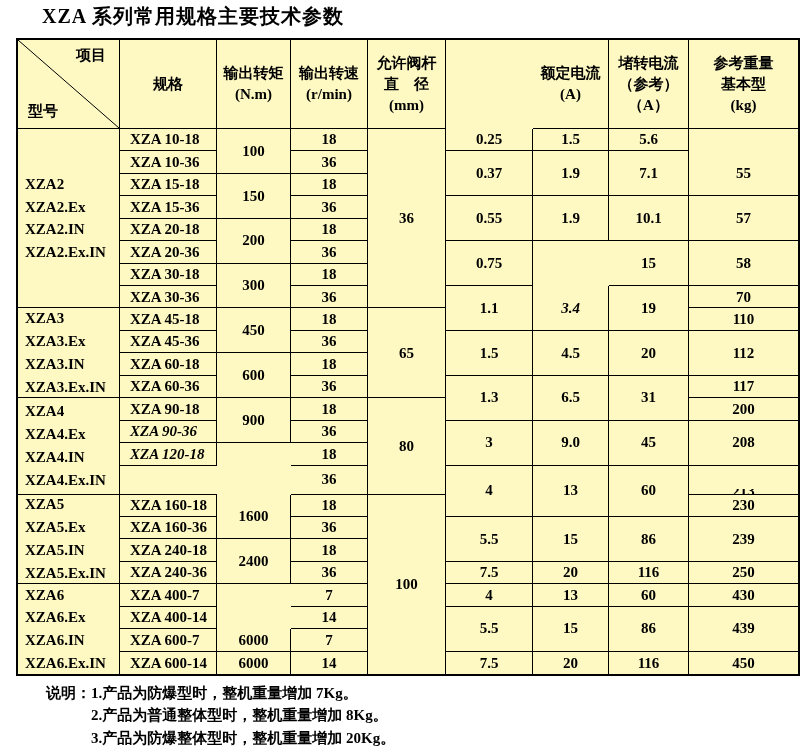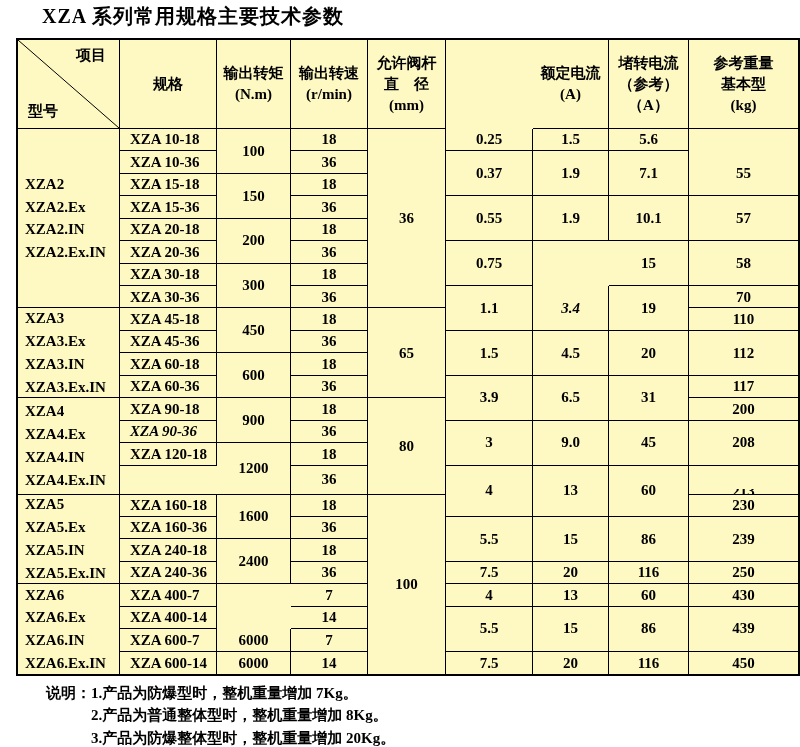--- a/index.html
+++ b/index.html
@@ -123,38 +123,37 @@
     <div class="cell left-text" style="grid-area: 6 / 2 / span 1;">XZA 20-18</div>
     <div class="cell left-text" style="grid-area: 7 / 2 / span 1;">XZA 20-36</div>
     <div class="cell left-text" style="grid-area: 8 / 2 / span 1;">XZA 30-18</div>
     <div class="cell left-text" style="grid-area: 9 / 2 / span 1;">XZA 30-36</div>
     <div class="cell left-text" style="grid-area: 10 / 2 / span 1;">XZA 45-18</div>
     <div class="cell left-text" style="grid-area: 11 / 2 / span 1;">XZA 45-36</div>
     <div class="cell left-text" style="grid-area: 12 / 2 / span 1;">XZA 60-18</div>
     <div class="cell left-text" style="grid-area: 13 / 2 / span 1;">XZA 60-36</div>
     <div class="cell left-text" style="grid-area: 14 / 2 / span 1;">XZA 90-18</div>
     <div class="cell left-text" style="grid-area: 15 / 2 / span 1; font-style: italic;">XZA 90-36</div>
-    <div class="cell left-text" style="grid-area: 16 / 2 / span 1;">XZA 120-18</div>
+    <div class="cell left-text" style="grid-area: 16 / 2 / span 1; font-style: italic;">XZA 120-18</div>
     <div class="cell left-text" style="grid-area: 17 / 2 / span 1; margin-top: 28px;">XZA 120-36</div>
     <div class="cell left-text" style="grid-area: 18 / 2 / span 1;">XZA 160-18</div>
     <div class="cell left-text" style="grid-area: 19 / 2 / span 1;">XZA 160-36</div>
     <div class="cell left-text" style="grid-area: 20 / 2 / span 1;">XZA 240-18</div>
     <div class="cell left-text" style="grid-area: 21 / 2 / span 1;">XZA 240-36</div>
     <div class="cell left-text" style="grid-area: 22 / 2 / span 1;">XZA 400-7</div>
     <div class="cell left-text" style="grid-area: 23 / 2 / span 1;">XZA 400-14</div>
     <div class="cell left-text" style="grid-area: 24 / 2 / span 1;">XZA 600-7</div>
     <div class="cell left-text b-last" style="grid-area: 25 / 2 / span 1;">XZA 600-14</div>
     <div class="cell " style="grid-area: 2 / 3 / span 2;">100</div>
     <div class="cell " style="grid-area: 4 / 3 / span 2;">150</div>
     <div class="cell " style="grid-area: 6 / 3 / span 2;">200</div>
     <div class="cell " style="grid-area: 8 / 3 / span 2;">300</div>
     <div class="cell " style="grid-area: 10 / 3 / span 2;">450</div>
     <div class="cell " style="grid-area: 12 / 3 / span 2;">600</div>
     <div class="cell " style="grid-area: 14 / 3 / span 2;">900</div>
-    <div class="cell " style="grid-area: 16 / 3 / span 2;">1200</div>
     <div class="cell " style="grid-area: 18 / 3 / span 2;">1600</div>
     <div class="cell " style="grid-area: 20 / 3 / span 2;">2400</div>
     <div class="cell " style="grid-area: 24 / 3 / span 1;">6000</div>
     <div class="cell b-last" style="grid-area: 25 / 3 / span 1;">6000</div>
     <div class="cell " style="grid-area: 2 / 4 / span 1;">18</div>
     <div class="cell " style="grid-area: 3 / 4 / span 1;">36</div>
     <div class="cell " style="grid-area: 4 / 4 / span 1;">18</div>
     <div class="cell " style="grid-area: 5 / 4 / span 1;">36</div>
     <div class="cell " style="grid-area: 6 / 4 / span 1;">18</div>
     <div class="cell " style="grid-area: 7 / 4 / span 1;">36</div>
@@ -179,21 +178,21 @@
     <div class="cell " style="grid-area: 2 / 5 / span 8;">36</div>
     <div class="cell " style="grid-area: 10 / 5 / span 4;">65</div>
     <div class="cell " style="grid-area: 14 / 5 / span 4;">80</div>
     <div class="cell b-last" style="grid-area: 18 / 5 / span 8;">100</div>
     <div class="cell " style="grid-area: 2 / 6 / span 1;">0.25</div>
     <div class="cell " style="grid-area: 3 / 6 / span 2;">0.37</div>
     <div class="cell " style="grid-area: 5 / 6 / span 2;">0.55</div>
     <div class="cell " style="grid-area: 7 / 6 / span 2;">0.75</div>
     <div class="cell " style="grid-area: 9 / 6 / span 2;">1.1</div>
     <div class="cell " style="grid-area: 11 / 6 / span 2;">1.5</div>
-    <div class="cell " style="grid-area: 13 / 6 / span 2;">3.9</div>
+    <div class="cell " style="grid-area: 13 / 6 / span 2;">1.3</div>
     <div class="cell " style="grid-area: 15 / 6 / span 2;">3</div>
     <div class="cell " style="grid-area: 17 / 6 / span 2;">4</div>
     <div class="cell " style="grid-area: 19 / 6 / span 2;">5.5</div>
     <div class="cell " style="grid-area: 21 / 6 / span 1;">7.5</div>
     <div class="cell " style="grid-area: 22 / 6 / span 1;">4</div>
     <div class="cell " style="grid-area: 23 / 6 / span 2;">5.5</div>
     <div class="cell b-last" style="grid-area: 25 / 6 / span 1;">7.5</div>
     <div class="cell " style="grid-area: 2 / 7 / span 1;">1.5</div>
     <div class="cell " style="grid-area: 3 / 7 / span 2;">1.9</div>
     <div class="cell " style="grid-area: 5 / 7 / span 2;">1.9</div>

